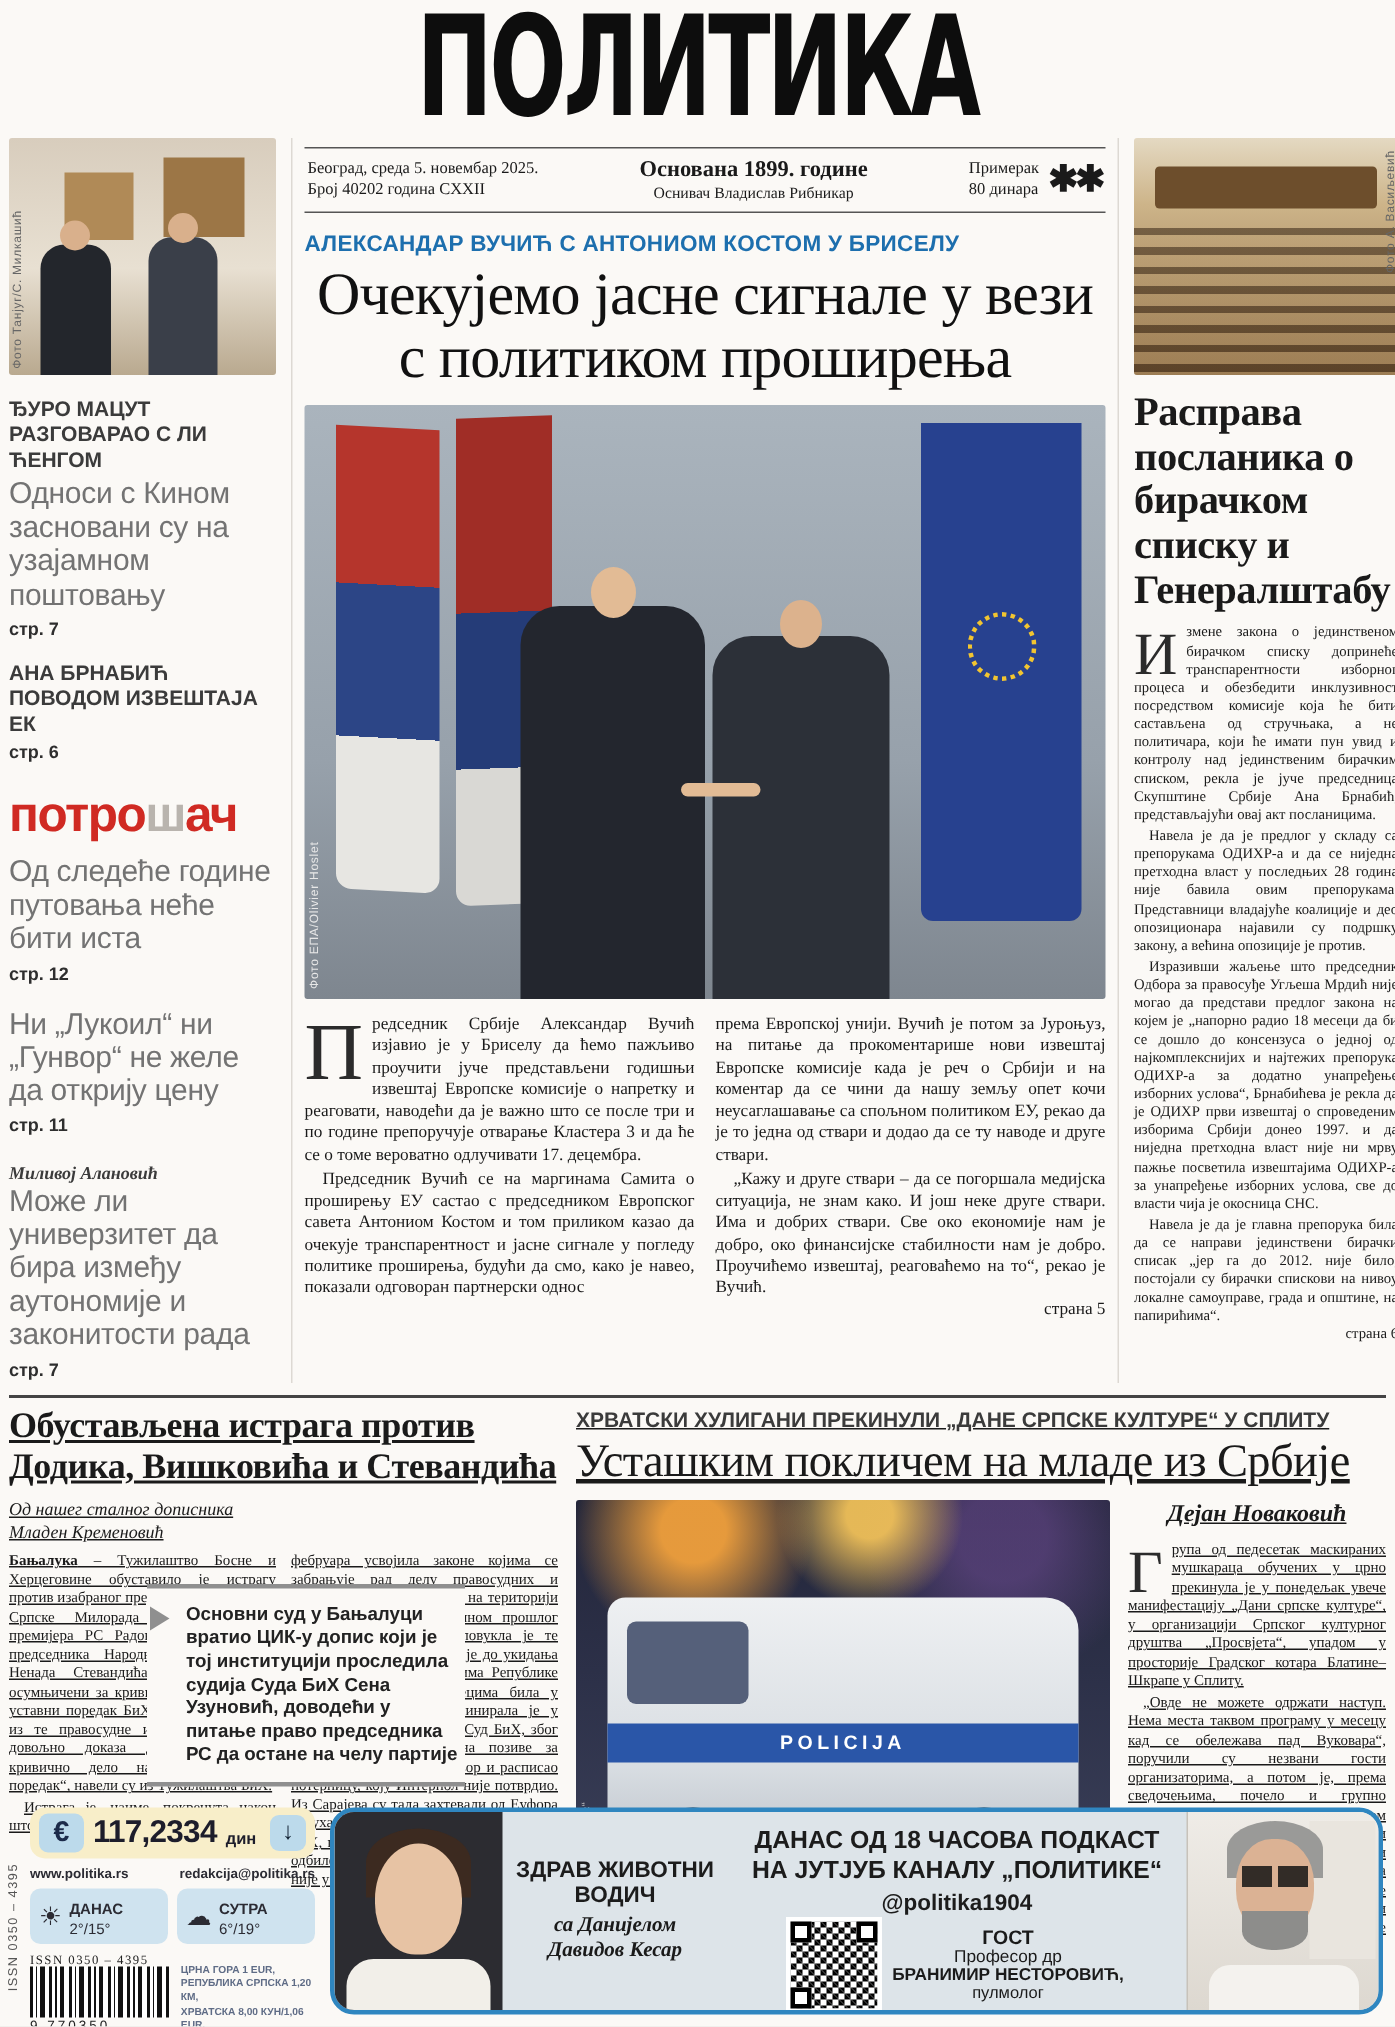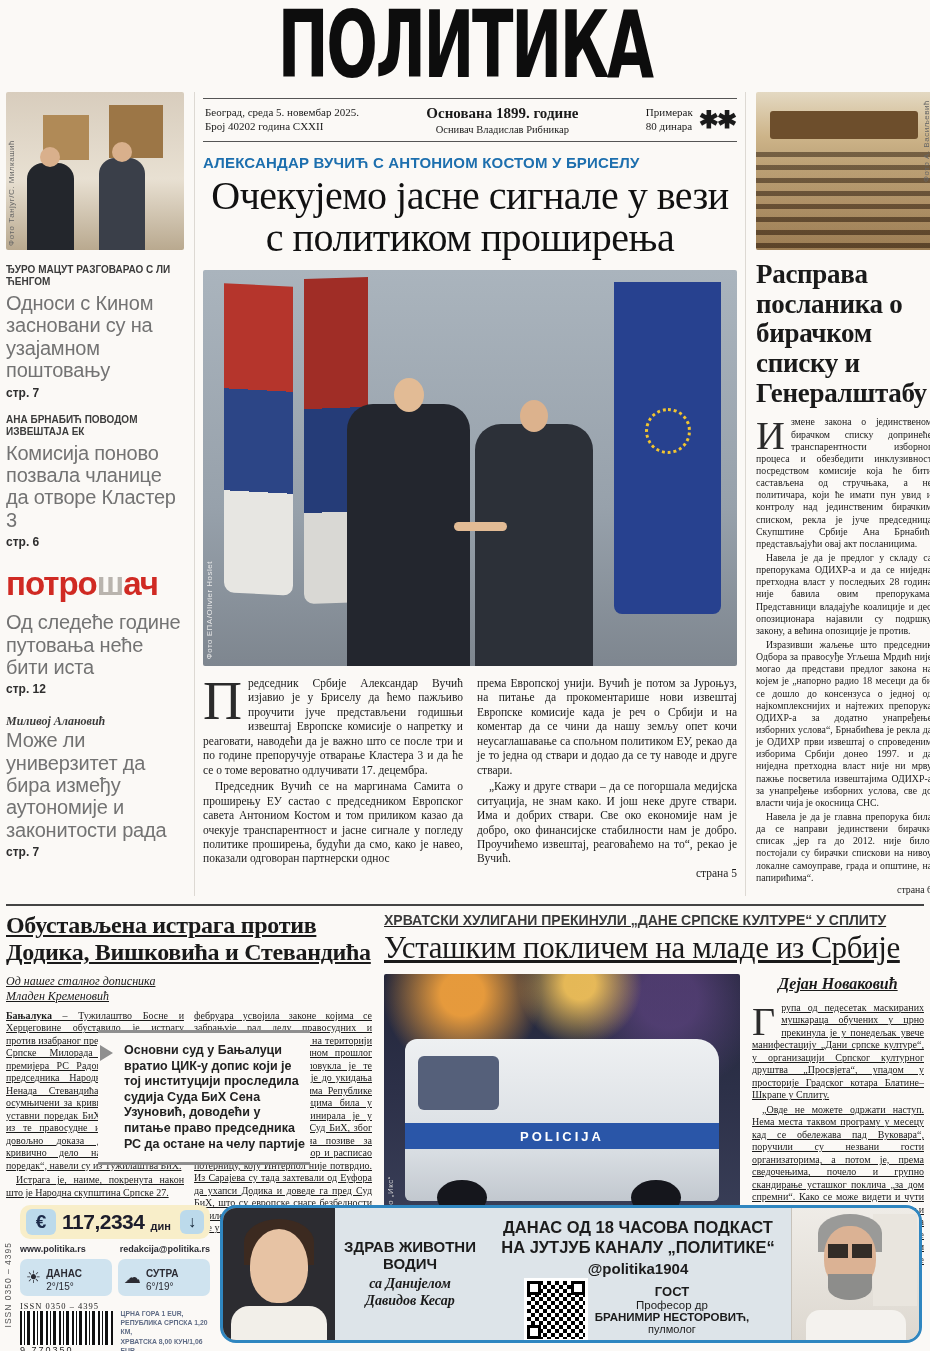--- a/index.html
+++ b/index.html
@@ -86,21 +86,21 @@
   
   .kicker-lead { color:#1d6fae; font-weight:bold; font-size:15px; margin:12px 0 4px; letter-spacing:.2px; }
   .headline-lead { text-align:center; font-size:40px; line-height:1.06; font-weight:400; letter-spacing:-.5px; color:#111; margin-bottom:10px; }
   .lead-body { display:flex; gap:14px; margin-top:10px; }
   .lead-body .col { width:50%; font-size:11.5px; line-height:1.26; text-align:justify; font-family:"Liberation Serif","DejaVu Serif",serif; }
   .lead-body p + p { text-indent:12px; margin-top:2px; }
   .dropcap { float:left; font-size:54px; line-height:.8; padding:4px 6px 0 0; color:#2b2b2b; font-family:"Liberation Serif","DejaVu Serif",serif; }
   .pgref { text-align:right; font-size:11.5px; font-family:"Liberation Serif","DejaVu Serif",serif; }
 
   
-  .lc-kicker { font-size:10px; font-weight:bold; color:#3b3b3b; line-height:1.2; margin:14px 0 4px; }
+  .lc-kicker { font-size:14px; font-weight:bold; color:#3b3b3b; line-height:1.2; margin:14px 0 4px; }
   .lc-head { font-size:20px; line-height:1.12; color:#737373; font-weight:500; letter-spacing:-.2px; }
   .lc-page { font-size:12px; font-weight:bold; color:#2e2e2e; margin:4px 0 2px; }
   .consumer { font-size:33px; font-weight:800; letter-spacing:-1px; margin:16px 0 8px; }
   .consumer .r { color:#d02a23; } .consumer .g { color:#b9b4ae; }
   .lc-byline { font-size:12px; font-style:italic; font-weight:bold; color:#3b3b3b; margin-top:18px; font-family:"Liberation Serif","DejaVu Serif",serif; }
 
   
   .rc-head { font-size:27px; line-height:1.1; font-weight:700; margin:10px 0 8px; letter-spacing:-.3px; }
   .rc-body { font-size:9.8px; line-height:1.24; text-align:justify; font-family:"Liberation Serif","DejaVu Serif",serif; }
   .rc-body p + p { text-indent:10px; margin-top:2px; }
@@ -208,33 +208,36 @@
       </div>
 
       <div>
         <div class="lc-kicker">ЂУРО МАЦУТ РАЗГОВАРАО С ЛИ ЋЕНГОМ</div>
         <div class="lc-head">Односи с Кином засновани су на узајамном поштовању</div>
         <div class="lc-page">стр. 7</div>
       </div>
 
       <div>
         <div class="lc-kicker">АНА БРНАБИЋ ПОВОДОМ ИЗВЕШТАЈА ЕК</div>
-        <div class="lc-head">Комисија поново позвала чланице да отворе Кластер 3</div>
         <div class="lc-page">стр. 6</div>
       </div>
 
       <div class="consumer">
         <span class="r">потро</span><span class="g">ш</span><span class="r">ач</span>
       </div>
 
       <div>
         <div class="lc-head">Од следеће године путовања неће бити иста</div>
         <div class="lc-page">стр. 12</div>
       </div>
 
+      <div style="margin-top:16px;">
+        <div class="lc-head">Ни „Лукоил“ ни „Гунвор“ не желе да открију цену</div>
+        <div class="lc-page">стр. 11</div>
+      </div>
 
       <div>
         <div class="lc-byline">Миливој Алановић</div>
         <div class="lc-head">Може ли универзитет да бира између аутономије и законитости рада</div>
         <div class="lc-page">стр. 7</div>
       </div>
     </aside>
 
     <main class="center-col">
       <div class="dateline">

